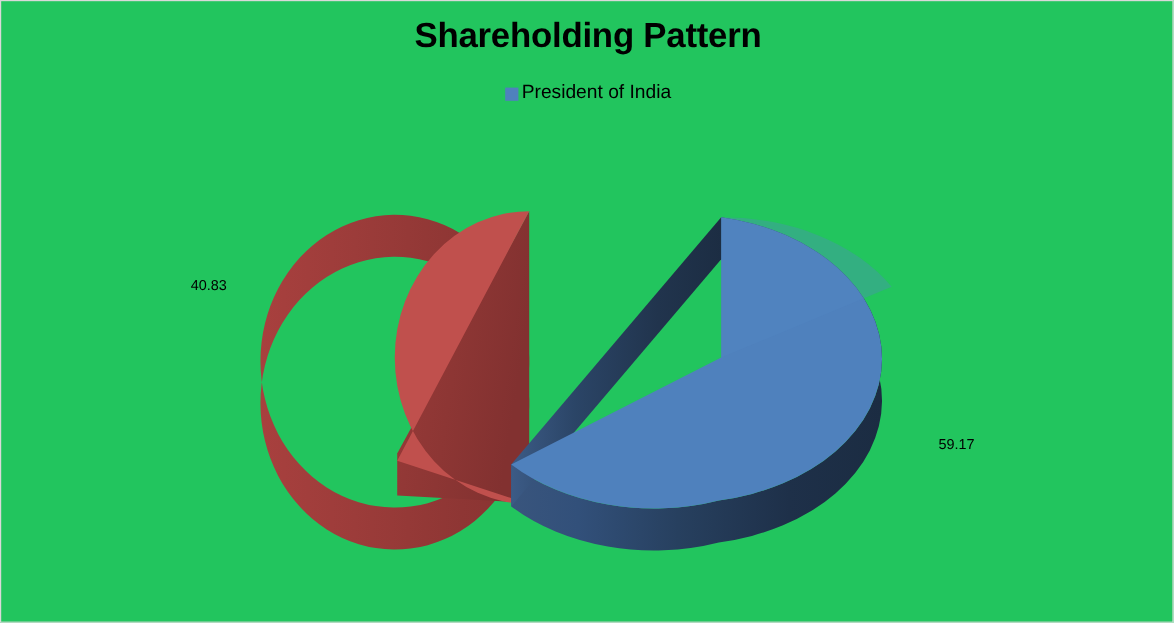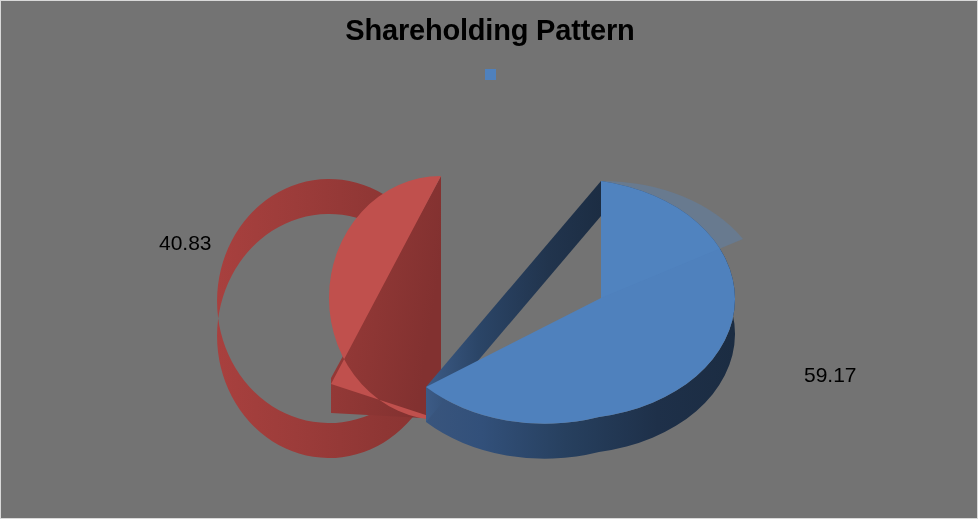--- a/index.html
+++ b/index.html
@@ -7,21 +7,21 @@
     padding: 0;
     background: #ffffff;
   }
   body {
     font-family: "Liberation Sans", sans-serif;
   }
   #chart-frame {
     position: relative;
     width: 978px;
     height: 519px;
-    background: #737373;
+    background: #22c55e;
     border: 1px solid #d9d9d9;
     box-sizing: border-box;
     overflow: hidden;
   }
   #chart-title {
     position: absolute;
     top: 13px;
     left: 0;
     width: 978px;
     text-align: center;
@@ -58,37 +58,38 @@
   }
   #plot-area {
     position: absolute;
     top: 0;
     left: 0;
     width: 978px;
     height: 519px;
   }
   .data-label {
     position: absolute;
-    font-size: 21px;
+    font-size: 12px;
     color: #000000;
     white-space: nowrap;
   }
   #label-ksiidc { left: 158px; top: 230px; }
-  #label-president { left: 803px; top: 362px; }
+  #label-president { left: 781px; top: 362px; }
 </style>
 </head>
 <body>
 
 <div id="chart-frame">
 
   <div id="chart-title">Shareholding Pattern</div>
 
   <div id="legend">
     <div class="legend-entry">
       <span class="legend-swatch" style="background:#4F81BD;"></span>
+      <span class="legend-label">President of India</span>
     </div>
   </div>
 
   <svg id="plot-area" width="978" height="519" viewBox="0 0 978 519">
     <defs>
       <linearGradient id="blueSideGrad" x1="0" y1="0" x2="1" y2="0">
         <stop offset="0%" stop-color="#39557D"></stop>
         <stop offset="18%" stop-color="#32507A"></stop>
         <stop offset="45%" stop-color="#27405F"></stop>
         <stop offset="75%" stop-color="#1E3049"></stop>

